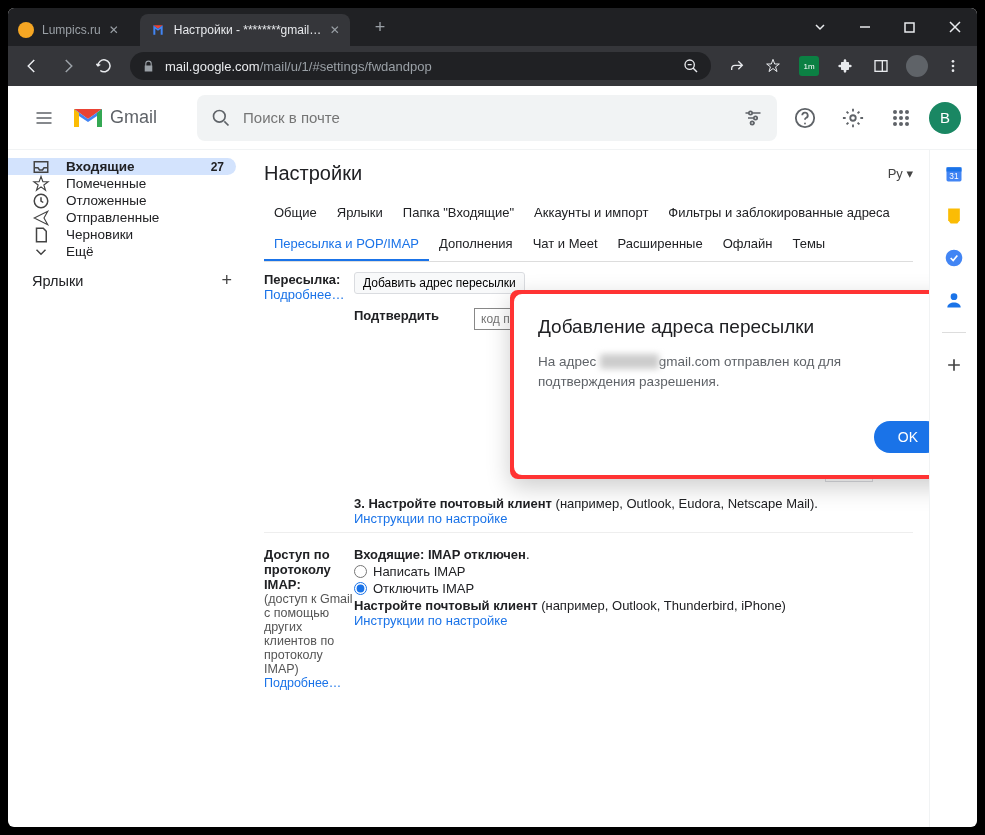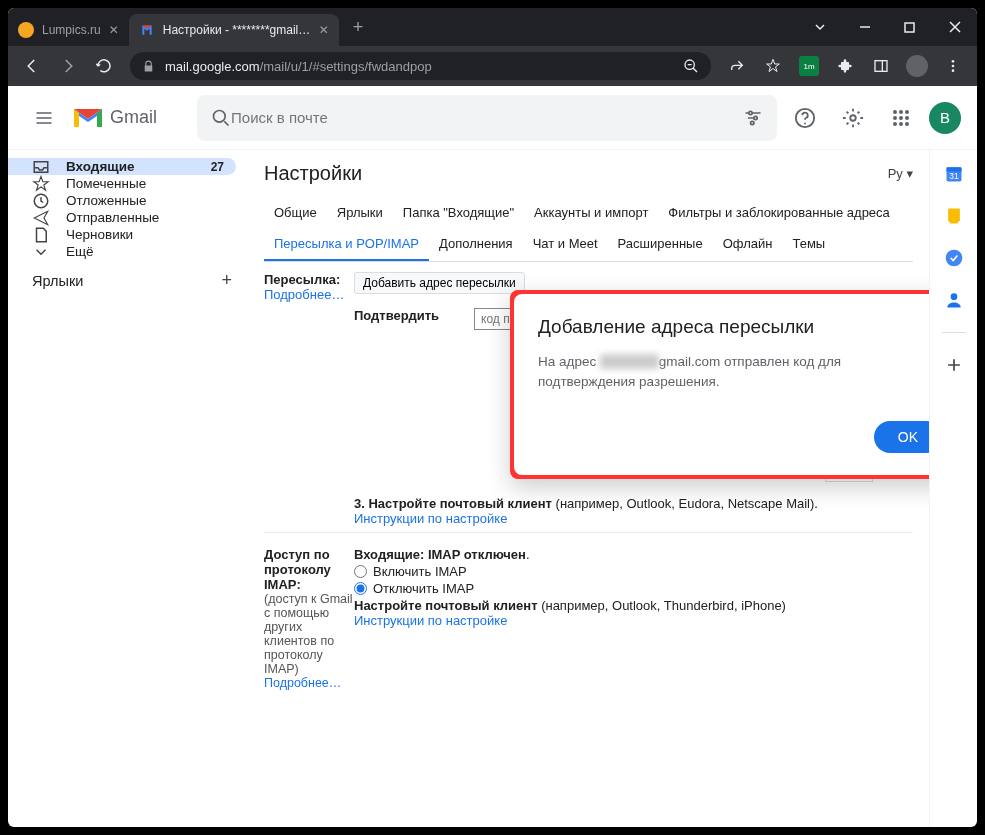--- a/index.html
+++ b/index.html
@@ -1,18 +1,18 @@
 <!DOCTYPE html>
 <html><head>
 <meta charset="utf-8">
 <style>
 * { box-sizing: border-box; margin: 0; padding: 0; font-family: 'Segoe UI', Arial, sans-serif; }
 body { width: 985px; height: 835px; background: #000; overflow: hidden; position: relative; }
 .window { position: absolute; top: 8px; left: 8px; right: 8px; bottom: 8px; background: #fff; border-radius: 6px; overflow: hidden; display: flex; flex-direction: column; }
-.titlebar { height: 38px; background: #202124; display: flex; align-items: center; }
+.titlebar { height: 38px; background: #202124; display: flex; align-items: center; gap: 11px; }
 .tab { height: 32px; margin-top: 6px; display: flex; align-items: center; padding: 0 10px; font-size: 12px; color: #9aa0a6; border-radius: 8px 8px 0 0; max-width: 210px; }
 .tab.active { background: #35363a; color: #e8eaed; }
 .tab .favicon { width: 16px; height: 16px; border-radius: 50%; margin-right: 8px; flex-shrink: 0; }
 .tab .tab-title { white-space: nowrap; overflow: hidden; text-overflow: ellipsis; flex: 1; }
 .tab .tab-close { margin-left: 8px; color: #9aa0a6; cursor: pointer; }
 .newtab { color: #9aa0a6; padding: 0 14px; font-size: 18px; cursor: pointer; }
 .win-controls { margin-left: auto; display: flex; }
 .win-btn { width: 45px; height: 38px; display: flex; align-items: center; justify-content: center; color: #e8eaed; cursor: pointer; }
 .addressbar { height: 40px; background: #35363a; display: flex; align-items: center; padding: 0 8px; gap: 4px; }
 .nav-btn { width: 32px; height: 32px; display: flex; align-items: center; justify-content: center; color: #9aa0a6; cursor: pointer; border-radius: 50%; }
@@ -23,21 +23,21 @@
 .url-text .domain { color: #e8eaed; }
 .url-text .path { color: #9aa0a6; }
 .addr-icon { width: 32px; height: 32px; display: flex; align-items: center; justify-content: center; color: #e8eaed; cursor: pointer; }
 .ext-icon { width: 20px; height: 20px; border-radius: 3px; background: #0b8043; display:flex; align-items:center; justify-content:center; font-size:8px; color:#fff; }
 .avatar-small { width: 22px; height: 22px; border-radius: 50%; background: #5f6368; }
 .gmail-header { height: 64px; display: flex; align-items: center; padding: 0 16px; border-bottom: 1px solid #f1f3f4; }
 .menu-btn { width: 40px; height: 40px; display: flex; align-items: center; justify-content: center; color: #5f6368; cursor: pointer; }
 .gmail-logo { display: flex; align-items: center; margin-left: 8px; margin-right: 40px; }
 .gmail-logo-text { font-size: 18px; color: #5f6368; margin-left: 6px; }
 .search-box { flex: 1; max-width: 580px; height: 46px; background: #f1f3f4; border-radius: 8px; display: flex; align-items: center; padding: 0 14px; }
-.search-box input { border: none; background: transparent; flex: 1; font-size: 15px; outline: none; }
+.search-box input { border: none; background: transparent; flex: 1; font-size: 15px; outline: none; margin-left: 12px; }
 .header-icons { margin-left: auto; display: flex; align-items: center; gap: 8px; }
 .header-icon { width: 40px; height: 40px; display: flex; align-items: center; justify-content: center; color: #5f6368; cursor: pointer; }
 .user-avatar { width: 32px; height: 32px; border-radius: 50%; background: #1a8763; color: #fff; display: flex; align-items: center; justify-content: center; font-size: 15px; cursor: pointer; }
 .body-area { flex: 1; display: flex; overflow: hidden; }
 .sidebar { width: 240px; padding: 8px 0; }
 .compose-btn { margin: 8px 0 12px 10px; height: 46px; width: 135px; border-radius: 16px; background: #c2e7ff; display: flex; align-items: center; padding: 0 18px; cursor: pointer; font-size: 14px; box-shadow: 0 1px 2px rgba(0,0,0,0.15); }
 .compose-btn svg { margin-right: 14px; }
 .nav-item { height: 17px; display: flex; align-items: center; padding: 0 12px 0 24px; font-size: 13.5px; color: #202124; cursor: pointer; border-radius: 0 16px 16px 0; margin-right: 12px; }
 .nav-item.active { background: #d3e3fd; font-weight: 600; }
 .nav-item .nav-icon { width: 18px; margin-right: 16px; color: #444; display:flex; }
@@ -356,21 +356,21 @@
         <div class="imap-block">
           <div class="imap-label">
             <b>Доступ по протоколу IMAP:</b><br>
             <span>(доступ к Gmail с помощью других клиентов по протоколу IMAP)</span><br>
             <span class="link">Подробнее…</span>
           </div>
           <div class="imap-content">
             <div><b>Входящие: </b><b>IMAP отключен</b>.</div>
             <div class="radio-row">
                 <input type="radio" name="imap" style="">
-                <span>Включить IMAP</span>
+                <span>Написать IMAP</span>
               </div>
             <div class="radio-row">
                 <input type="radio" name="imap" checked="" style="">
                 <span>Отключить IMAP</span>
               </div>
             <div style=""><b>Настройте почтовый клиент</b><span> (например, Outlook, Thunderbird, iPhone)</span></div>
             <span class="link">Инструкции по настройке</span>
           </div>
         </div>
       </div>

